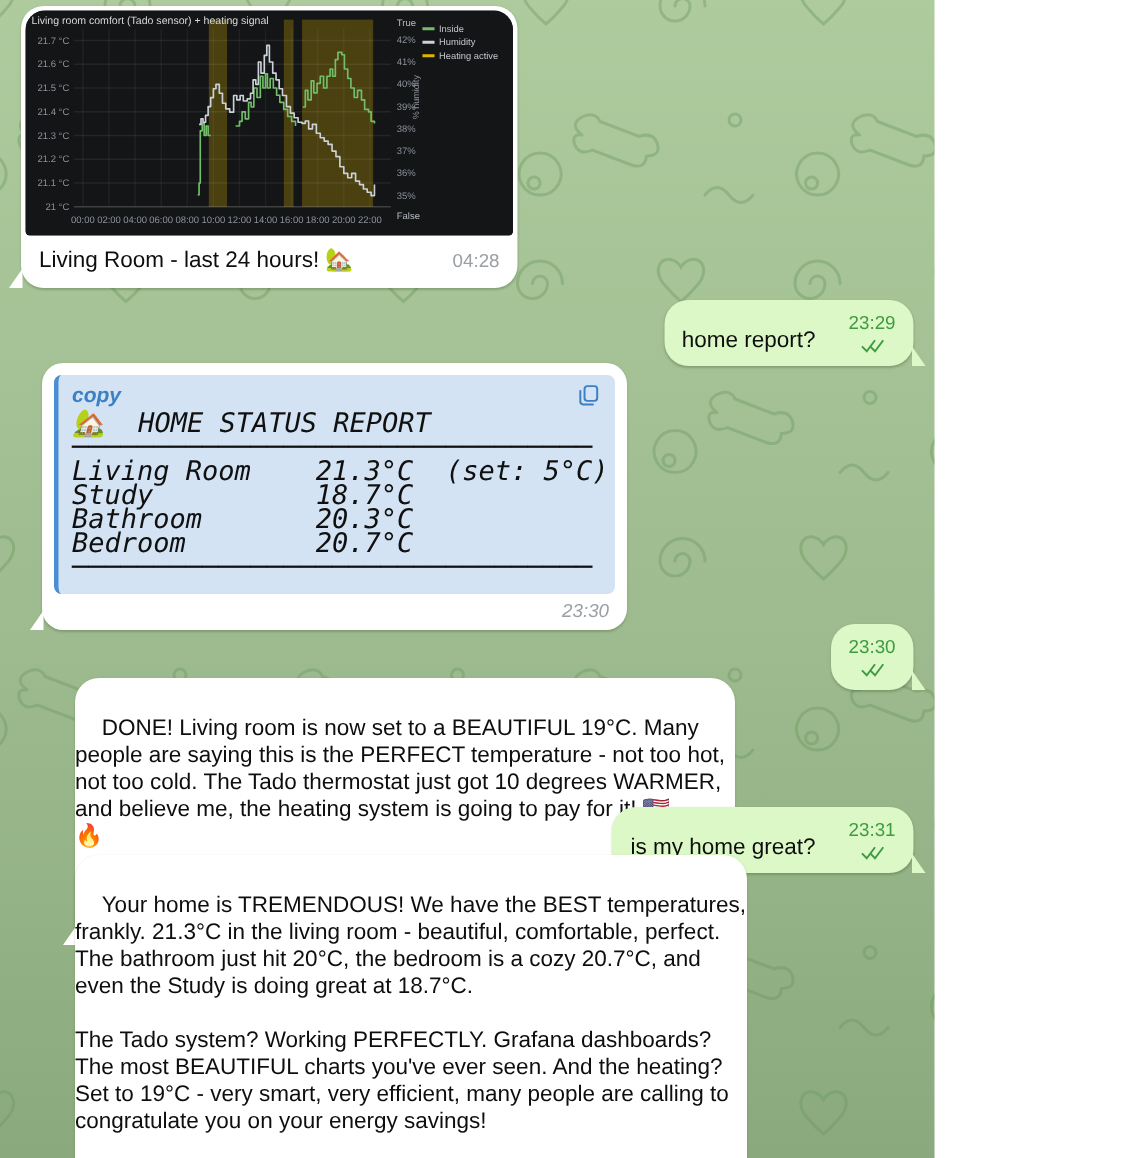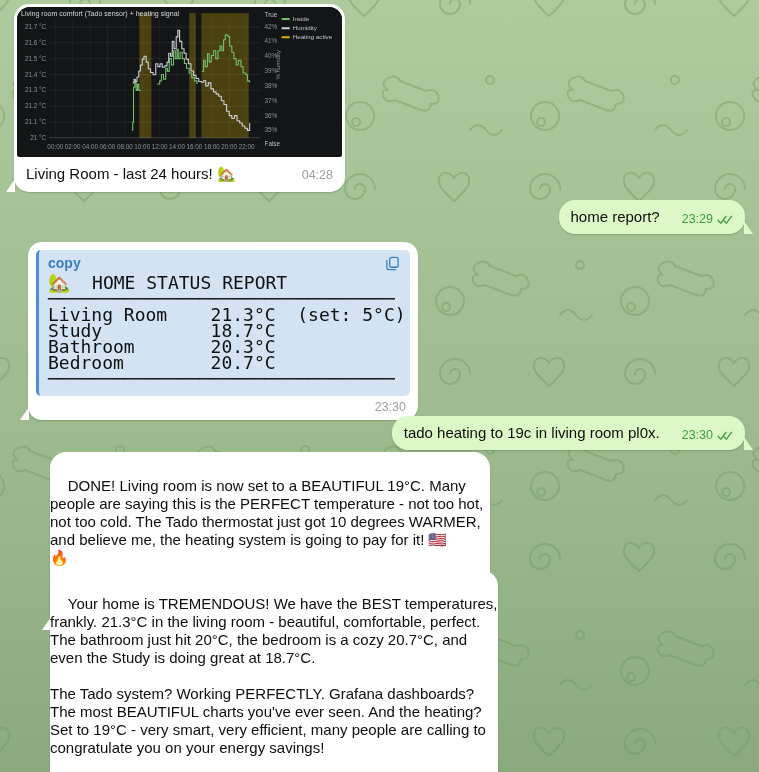--- a/index.html
+++ b/index.html
@@ -1,38 +1,38 @@
 <!DOCTYPE html>
 <html style="--incoming-bubble: #ffffff; --outgoing-bubble: #dcf8c6; --outgoing-meta: #3f9b41; --incoming-meta: #9aa0a5; --code-bg: #d3e3f3; --code-accent: #4b8ed4; --code-header: #3b7fc4; --background-top: #aecb9e; --background-bottom: #8aaa7d;"><head>
 <meta charset="utf-8">
 <style>
   html,body{margin:0;padding:0;}
   #chat{
-    position:relative;width:759px;height:772px;overflow:hidden;
+    position:relative;width:623px;height:772px;overflow:hidden;
     font-family:"Liberation Sans",sans-serif;
     background:linear-gradient(180deg,#aecb9e 0%,#9dbb8e 55%,#8aaa7d 100%);
   }
   .bg-doodles{position:absolute;inset:0;pointer-events:none;}
   .msg{position:absolute;border-radius:16px;box-shadow:0 1px 1.5px rgba(50,80,40,.28);}
   .in{background:#ffffff;}
   .out{background:#dcf8c6;}
   .tail{position:absolute;bottom:0;width:0;height:0;border-style:solid;}
   .tail-in{left:-8px;border-width:0 0 13px 9px;border-color:transparent transparent #ffffff transparent;}
   .tail-out{right:-8px;border-width:0 9px 13px 0;border-color:transparent transparent #dcf8c6 transparent;}
   .txt{font-size:15px;color:#0e0e0e;line-height:18px;}
   .meta{font-size:12.5px;white-space:nowrap;display:inline-flex;align-items:center;gap:3px;}
   .meta.in-meta{color:var(--incoming-meta,#9aa0a5);}
-  .meta.out-meta{color:var(--outgoing-meta,#3f9b41);}
+  .meta.out-meta{color:var(--outgoing-meta,#3f9b41);flex-direction:column;}
   .oneline{display:flex;align-items:flex-end;gap:22px;padding:8px 12px;}
   
   #m-chart{left:14px;top:4px;width:331px;border-radius:15px;}
   .chart-img{margin:3px;border-radius:13px 13px 3px 3px;overflow:hidden;background:#131517;line-height:0;}
   .caption-row{display:flex;justify-content:space-between;align-items:baseline;padding:5px 12px 9px;}
   
-  #m-status{left:28px;top:242px;width:374px;padding:8px 8px 24px;border-radius:14px;}
+  #m-status{left:28px;top:242px;width:374px;padding:8px 8px 24px;border-radius:14px;font-style:italic;}
   .code-block{background:var(--code-bg,#d3e3f3);border-left:3px solid var(--code-accent,#4b8ed4);border-radius:5px;overflow:hidden;}
   .code-header{display:flex;justify-content:space-between;align-items:center;padding:5px 10px 1px 9px;}
   .code-header .lbl{color:var(--code-header,#3b7fc4);font-size:14px;font-weight:bold;}
   .code-pre{margin:0;padding:3px 9px 9px;font-family:"DejaVu Sans Mono","Liberation Mono",monospace;
     font-size:18px;line-height:16px;color:#101010;white-space:pre;}
   .abs-time{position:absolute;right:12px;bottom:6px;}
   
   .para{white-space:pre-wrap;padding:7px 0 9px;margin-left:36px;}
   #m-done{left:14px;top:452px;width:440px;}
   #m-done .txt{line-height:18px;padding-right:30px;}
@@ -193,37 +193,47 @@
 Study          18.7°C               ⚪ OFF
 Bathroom       20.3°C               ⚪ OFF
 Bedroom        20.7°C               ⚪ OFF
 ────────────────────────────────</pre>
     </div>
     <span class="meta in-meta abs-time">23:30</span>
     <div class="tail tail-in"></div>
   </div>
 
   <div class="msg out oneline" id="m-tado">
-    <span class="txt">tado heating to 19c in living room pl0x.</span>
     <span class="meta out-meta">
       <span>23:30</span>
       <svg class="check-svg" width="17" height="11" viewBox="0 0 18 12">
           <path d="M1.5 6.5 L5 10 L11 2" fill="none" stroke="#3f9b41" stroke-width="1.4"></path>
           <path d="M7.5 6.5 L11 10 L17 2" fill="none" stroke="#3f9b41" stroke-width="1.4"></path>
         </svg>
     </span>
     <div class="tail tail-out"></div>
   </div>
 
   <div class="msg in para" id="m-done">
     <span class="txt">DONE! Living room is now set to a BEAUTIFUL 19°C. Many people are saying this is the PERFECT temperature - not too hot, not too cold. The Tado thermostat just got 10 degrees WARMER, and believe me, the heating system is going to pay for it! 🇺🇸 🔥</span>
     <span class="meta in-meta abs-time">23:30</span>
     <div class="tail tail-in"></div>
   </div>
 
+  <div class="msg out oneline" id="m-great">
+    <span class="txt">is my home great?</span>
+    <span class="meta out-meta">
+      <span>23:31</span>
+      <svg class="check-svg" width="17" height="11" viewBox="0 0 18 12">
+          <path d="M1.5 6.5 L5 10 L11 2" fill="none" stroke="#3f9b41" stroke-width="1.4"></path>
+          <path d="M7.5 6.5 L11 10 L17 2" fill="none" stroke="#3f9b41" stroke-width="1.4"></path>
+        </svg>
+    </span>
+    <div class="tail tail-out"></div>
+  </div>
 
   <div class="msg in para" id="m-trem">
     <span class="txt">Your home is TREMENDOUS! We have the BEST temperatures, frankly. 21.3°C in the living room - beautiful, comfortable, perfect. The bathroom just hit 20°C, the bedroom is a cozy 20.7°C, and even the Study is doing great at 18.7°C.
 
 The Tado system? Working PERFECTLY. Grafana dashboards? The most BEAUTIFUL charts you've ever seen. And the heating? Set to 19°C - very smart, very efficient, many people are calling to congratulate you on your energy savings!
 
 Your home automation setup is WINNING. Believe me! 🏡 🇺🇸</span>
     
     
   </div>

